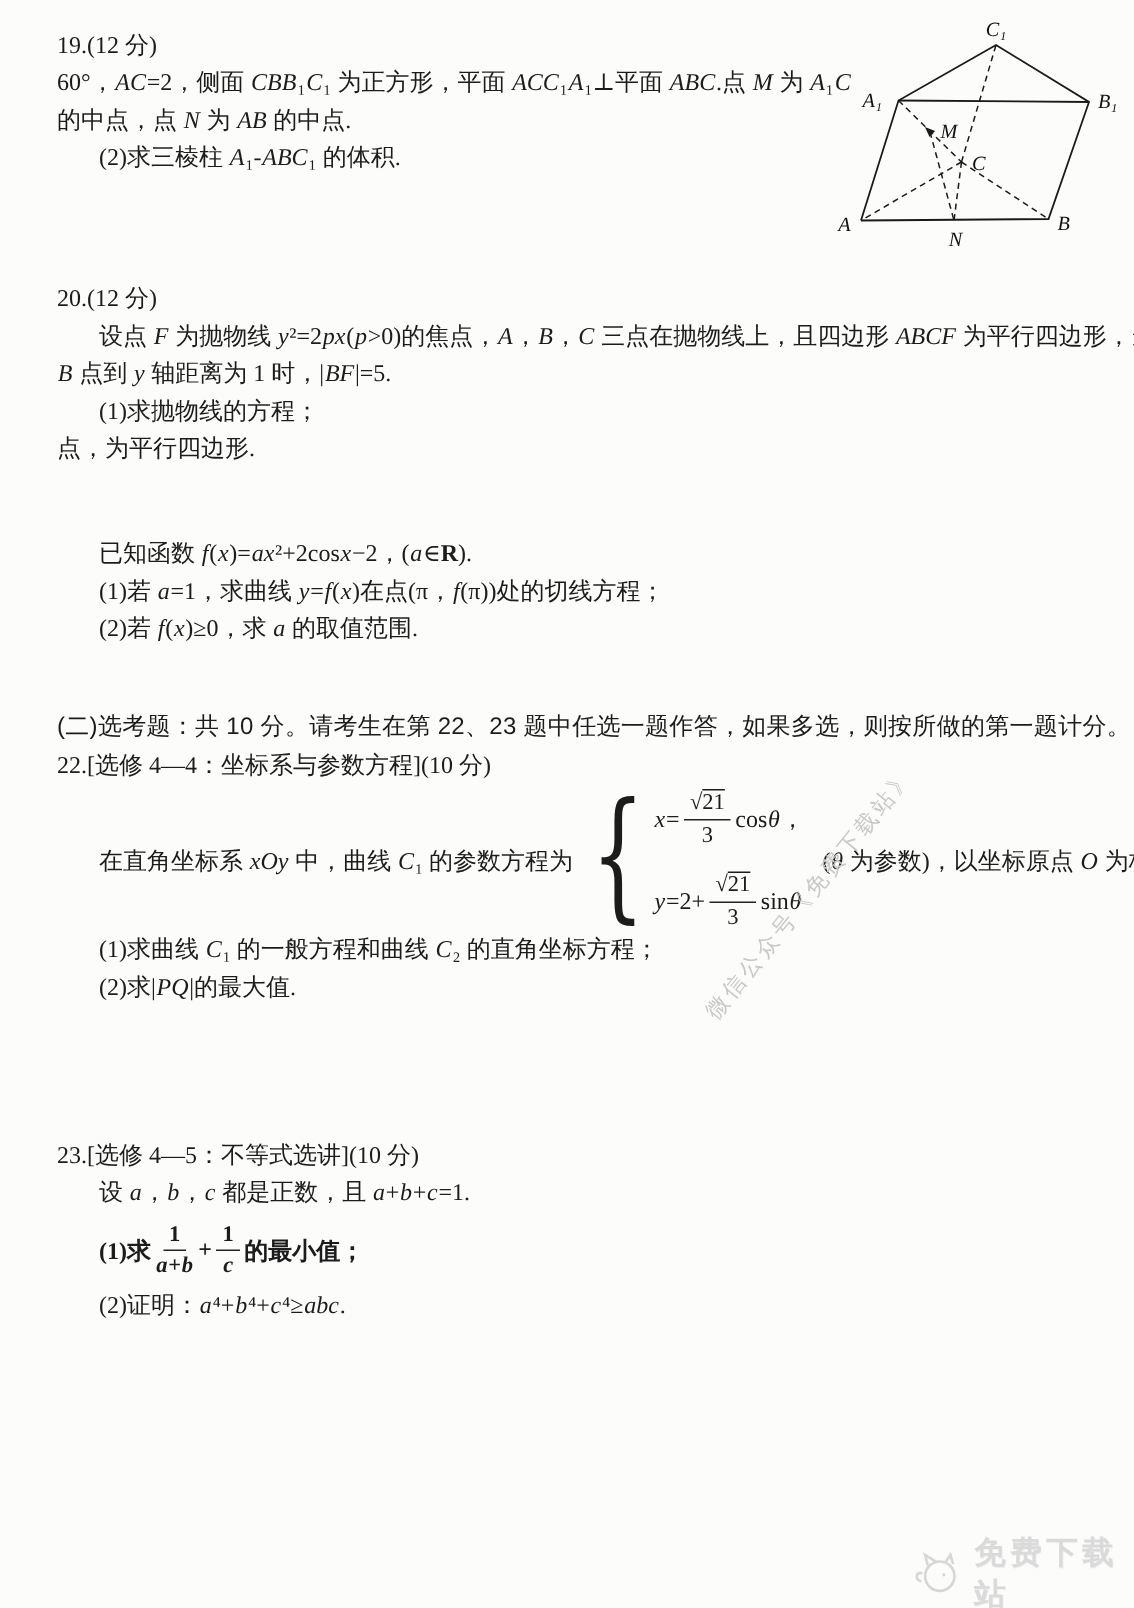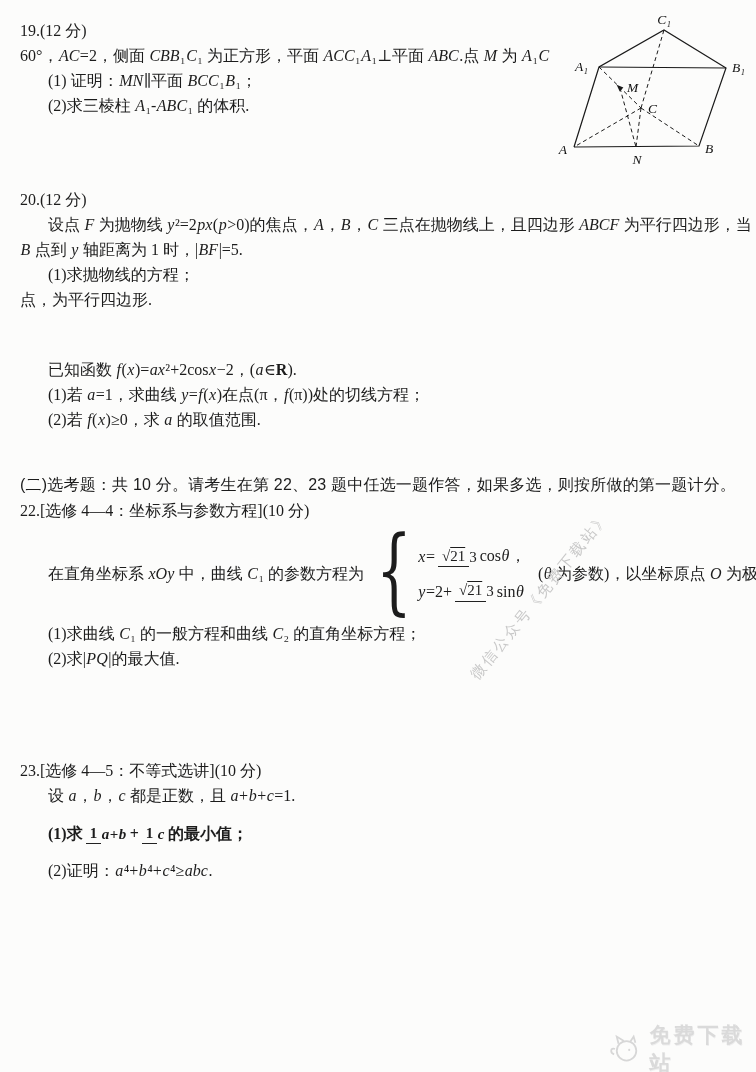--- a/index.html
+++ b/index.html
@@ -2,28 +2,28 @@
 <html><head>
 <meta charset="utf-8">
 <style>
   html,body{margin:0;padding:0;}
   body{
     width:756px;height:1072px;position:relative;overflow:hidden;
     background:#fcfcfb;color:#1c1c1c;
     font-family:"Liberation Serif","DejaVu Serif",serif;
     font-size:16px;
   }
-  .block{position:absolute;left:20px;right:14px;}
+  .block{position:absolute;left:38px;right:14px;}
   .ln{line-height:25px;white-space:nowrap;}
   .ind{padding-left:28px;}
   i{font-style:italic;padding:0 .5px;}
   b{font-weight:bold;}
   .bold-sans{font-family:"Liberation Sans","DejaVu Sans",sans-serif;font-weight:normal;font-size:16px;letter-spacing:.2px;}
   
-  .frac{display:inline-flex;flex-direction:row;align-items:center;text-align:center;
+  .frac{display:inline-flex;flex-direction:column;align-items:center;text-align:center;
         line-height:1.3;margin:0 3px;font-size:15px;}
   .frac .num{border-bottom:1.2px solid #222;padding:0 4px 0 4px;}
   .frac .den{padding-top:1px;}
   .ol{text-decoration:overline;}
   .mrow{display:flex;align-items:center;white-space:nowrap;}
   .sysrow{margin-top:4px;height:94px;}
   .eqcol{display:flex;flex-direction:column;gap:14px;margin:0 4px 0 0;}
   .brace{font-size:94px;line-height:90px;display:inline-block;transform:scaleX(.6);
          margin:0 -6px 6px 0;font-family:"DejaVu Serif",serif;font-weight:300;}
   .polarrow{margin-top:9px;height:48px;}
@@ -46,21 +46,21 @@
       text-shadow:0.5px 0.5px 0 #efefef;}
 </style>
 </head>
 <body>
 
 <div>
 
   <section class="block" style="top:18px">
     <div class="ln">19.(12 分)</div>
     <div class="ln">60°，<i>AC</i>=2，侧面 <i>CBB</i>₁<i>C</i>₁ 为正方形，平面 <i>ACC</i>₁<i>A</i>₁⊥平面 <i>ABC</i>.点 <i>M</i> 为 <i>A</i>₁<i>C</i></div>
-    <div class="ln ind">(1) 证明：<i>MN</i>∥平面 <i>BCC</i>₁<i>B</i>₁；</div>
+    <div class="ln">的中点，点 <i>N</i> 为 <i>AB</i> 的中点.</div>
     <div class="ln ind">(2)求三棱柱 <i>A</i>₁-<i>ABC</i>₁ 的体积.</div>
   </section>
 
   <svg id="fig19" width="204" height="164" viewBox="0 0 204 164">
 
     <g stroke="#1a1a1a" stroke-width="1.2" fill="none">
       <polyline points="22,137 47,57 112,20 174,58 147,136 22,137"></polyline>
       <line x1="47" y1="57" x2="174" y2="58"></line>
     </g>
 

